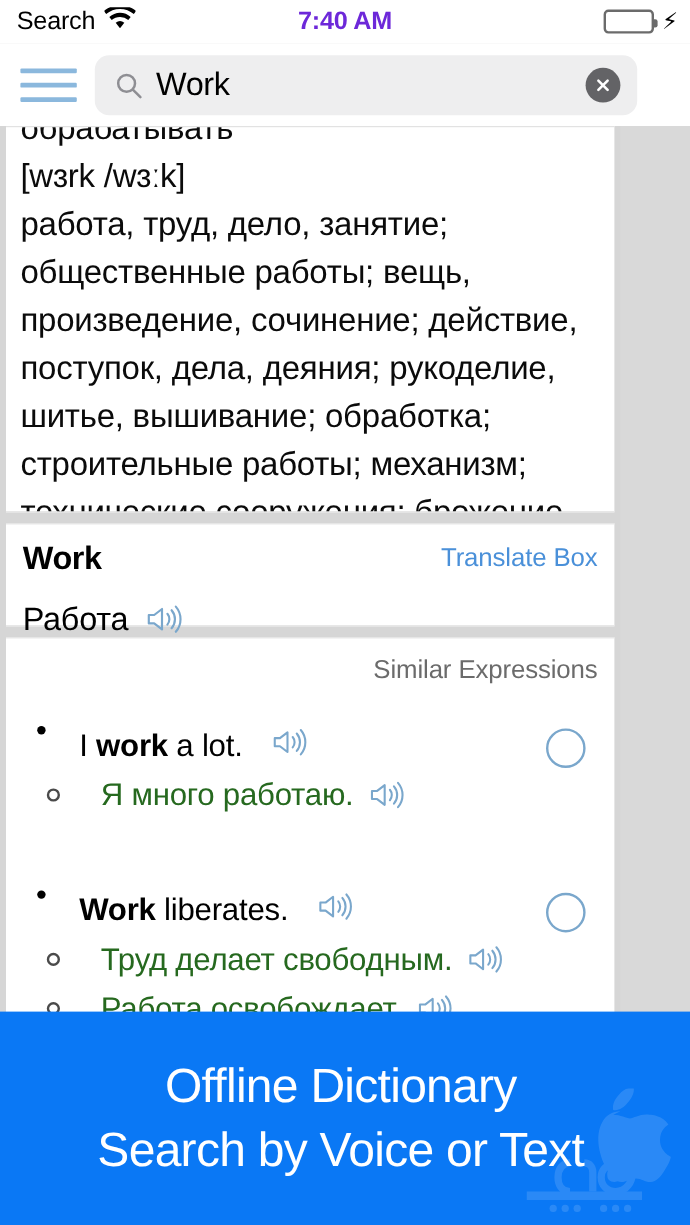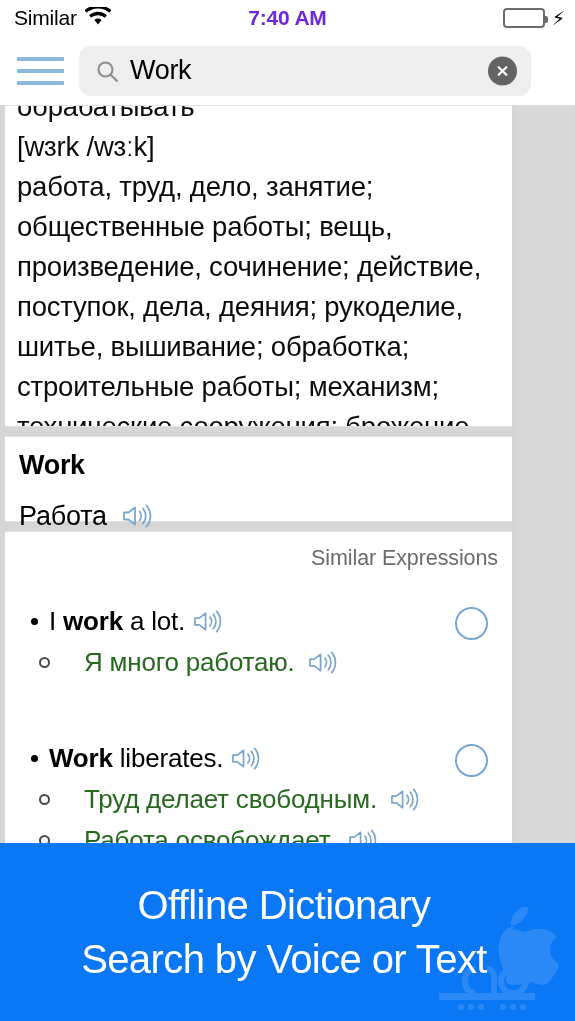--- a/index.html
+++ b/index.html
@@ -162,21 +162,21 @@
   }
   .expr-group { position: relative; margin-top: 34px; }
   .expr-group.second { margin-top: 64px; }
   .fav-circle {
     position: absolute; right: 12px; top: 2px;
     width: 33px; height: 33px; border-radius: 50%;
     border: 2px solid #7aa7cc;
     cursor: pointer;
   }
   .expr-en {
-    display: flex; align-items: center; gap: 7px;
+    display: flex; align-items: flex-start; gap: 24px;
     padding-left: 14px;
   }
   .bullet-dot {
     width: 7px; height: 7px; border-radius: 50%;
     background: #000; flex: none; margin-right: 4px;
   }
   .expr-en-text {
     font-size: 26px; color: #000; letter-spacing: -0.2px; line-height: 32px;
   }
   .expr-en-text b { font-weight: 700; }
@@ -226,21 +226,21 @@
   }
   .watermark svg { width: 100%; height: 100%; display: block; }
 </style>
 </head>
 <body>
 
 <div id="screen">
 
   <div class="statusbar">
     <div class="sb-left">
-      <span class="sb-carrier">Similar</span>
+      <span class="sb-carrier">Search</span>
       <span>
         <svg width="26" height="19" viewBox="0 0 26 19" fill="#000">
           <path d="M13 17.5l-3.6-4.6a5.8 5.8 0 0 1 7.2 0L13 17.5z"></path>
           <path d="M13 8.2c-2.6 0-5 .9-6.9 2.5l-2-2.5A14 14 0 0 1 13 4.7c3.4 0 6.5 1.2 8.9 3.5l-2 2.5A10.6 10.6 0 0 0 13 8.2z"></path>
           <path d="M13 1.4c-4.4 0-8.4 1.6-11.5 4.3L-.5 3.2A20.6 20.6 0 0 1 13-1.8c5.1 0 9.8 1.9 13.5 5l-2 2.5A17.4 17.4 0 0 0 13 1.4z"></path>
         </svg>
       </span>
     </div>
     <div class="sb-center">
       <span class="sb-time">7:40 AM</span>
@@ -299,20 +299,21 @@
         <span class="head-translation">Работа</span>
         <span class="spk">
           <svg width="32" height="28" viewBox="0 0 32 28" fill="none" stroke="#7aa7cc" stroke-width="1.8" stroke-linejoin="round">
             <path d="M3 10.5h4.5L14 5.5v17l-6.5-5H3z"></path>
             <path d="M18.5 9.5a7 7 0 0 1 0 9" stroke-linecap="round"></path>
             <path d="M22 6.5a11.5 11.5 0 0 1 0 15" stroke-linecap="round"></path>
             <path d="M25.5 3.5a16 16 0 0 1 0 21" stroke-linecap="round"></path>
           </svg>
         </span>
       </div>
+      <div class="translate-box-link">Translate Box</div>
     </div>
 
     <div class="gap"></div>
 
     <div class="card card-similar">
       <div class="similar-label">Similar Expressions</div>
 
       <div class="expr-group">
         <div class="fav-circle"></div>
         <div class="expr-en">

